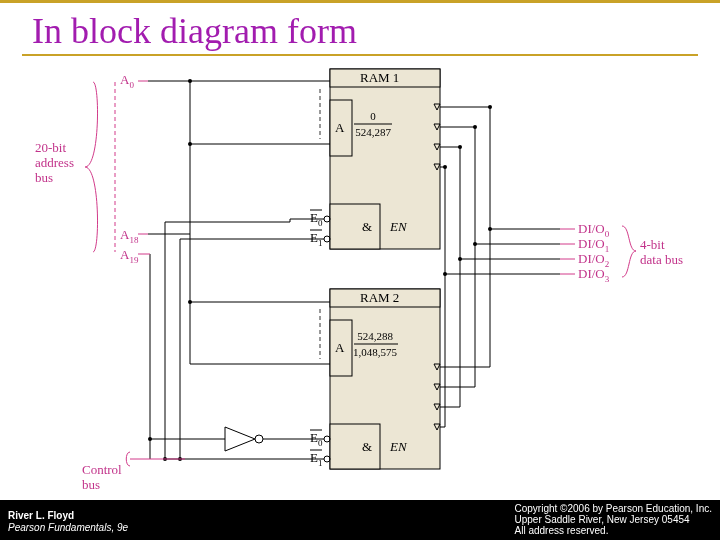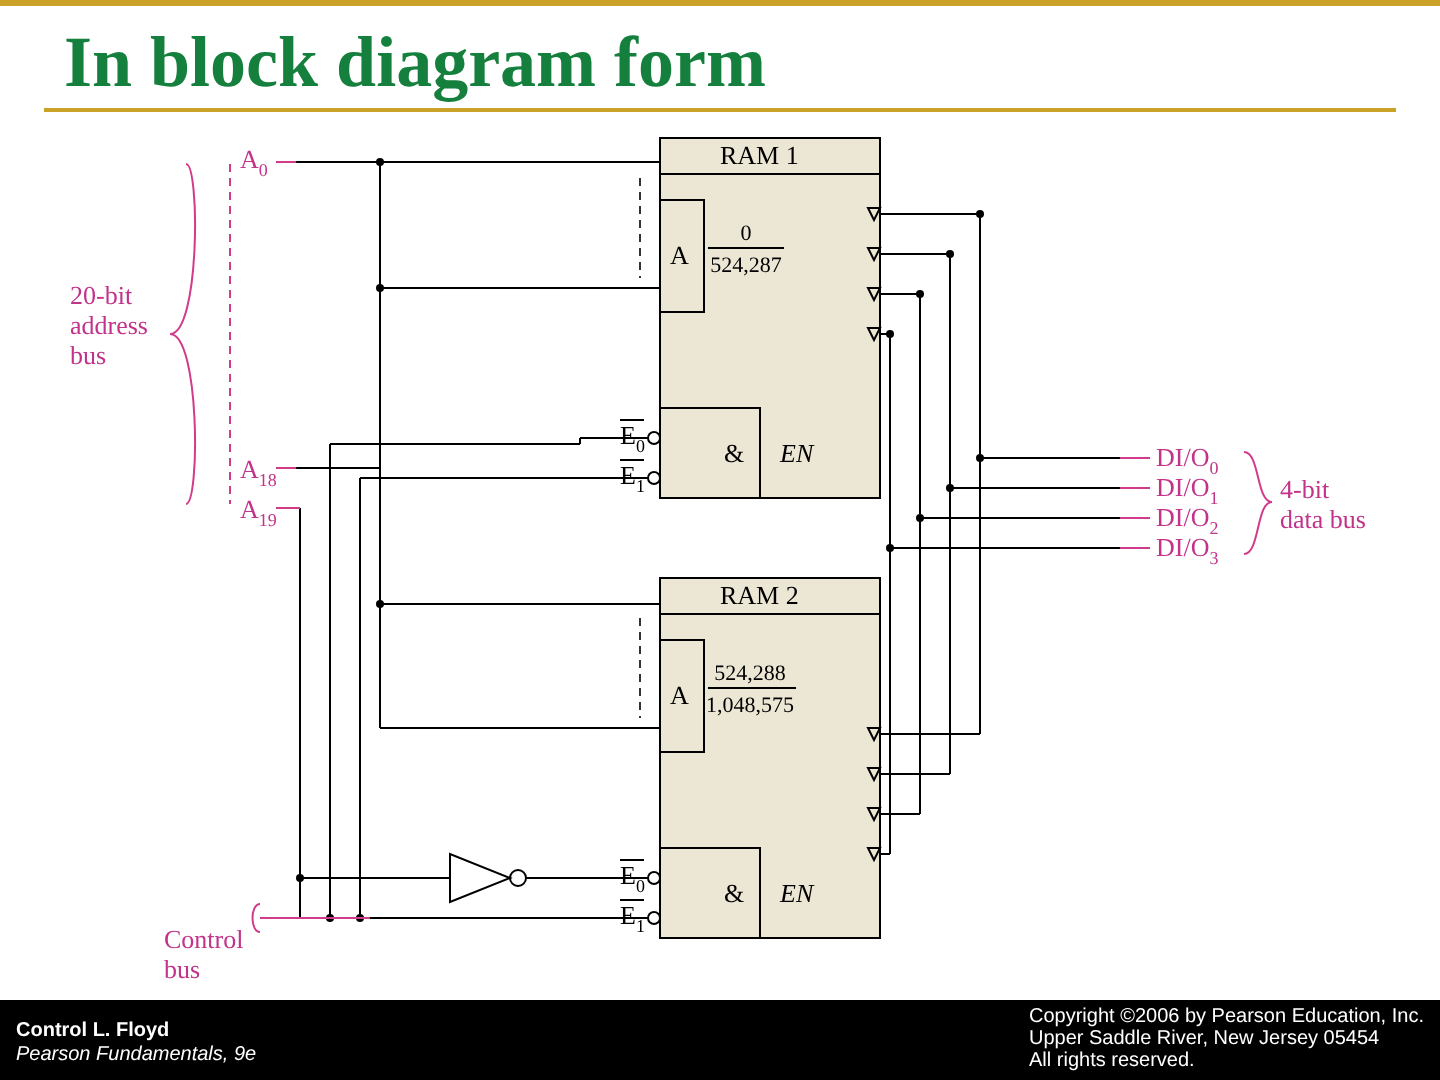--- a/index.html
+++ b/index.html
@@ -1,18 +1,18 @@
 <!DOCTYPE html>
 <html><head>
 <meta charset="utf-8">
 <style>
   html,body{margin:0;padding:0;width:720px;height:540px;background:#fff;font-family:Georgia,'Times New Roman',serif;overflow:hidden}
   .slide{position:relative;width:720px;height:540px}
   .topbar{position:absolute;left:0;top:0;width:720px;height:3px;background:#c9a227}
-  .title{position:absolute;left:32px;top:10px;font-size:36px;color:#15803d;font-weight:700}
+  .title{position:absolute;left:32px;top:10px;font-size:36px;color:#a21caf;font-weight:400}
   .titleunder{position:absolute;left:22px;top:54px;width:676px;height:2px;background:#c9a227}
   .diagram{position:absolute;left:30px;top:64px;width:660px;height:430px}
   .footer{position:absolute;left:0;bottom:0;width:720px;height:40px;background:#000;color:#fff;font-size:10px;font-family:Arial,Helvetica,sans-serif}
   .footL{position:absolute;left:8px;bottom:6px;line-height:12px}
   .footL .t1{font-weight:bold}
   .footL .t2{font-style:italic}
   .footR{position:absolute;right:8px;bottom:4px;text-align:left;line-height:11px}
   svg text{font-family:'Times New Roman',serif}
   .pink{fill:none;stroke:#d23b8a;stroke-width:1}
   .pinkd{fill:none;stroke:#d23b8a;stroke-width:1;stroke-dasharray:4 3}
@@ -189,22 +189,22 @@
 
       <path class="pink" d="M592 162 C600 162 598 187 606 187 C598 187 600 213 592 213"></path>
       <text class="lblp" x="610" y="185">4-bit</text>
       <text class="lblp" x="610" y="200">data bus</text>
 
     </svg>
   </div>
 
   <div class="footer">
     <div class="footL">
-      <div class="t1">Control L. Floyd</div>
+      <div class="t1">River L. Floyd</div>
       <div class="t2">Pearson Fundamentals, 9e</div>
     </div>
     <div class="footR">
       <div>Copyright ©2006 by Pearson Education, Inc.</div>
       <div>Upper Saddle River, New Jersey 05454</div>
-      <div>All rights reserved.</div>
+      <div>All address reserved.</div>
     </div>
   </div>
 </div>
 
 </body></html>

